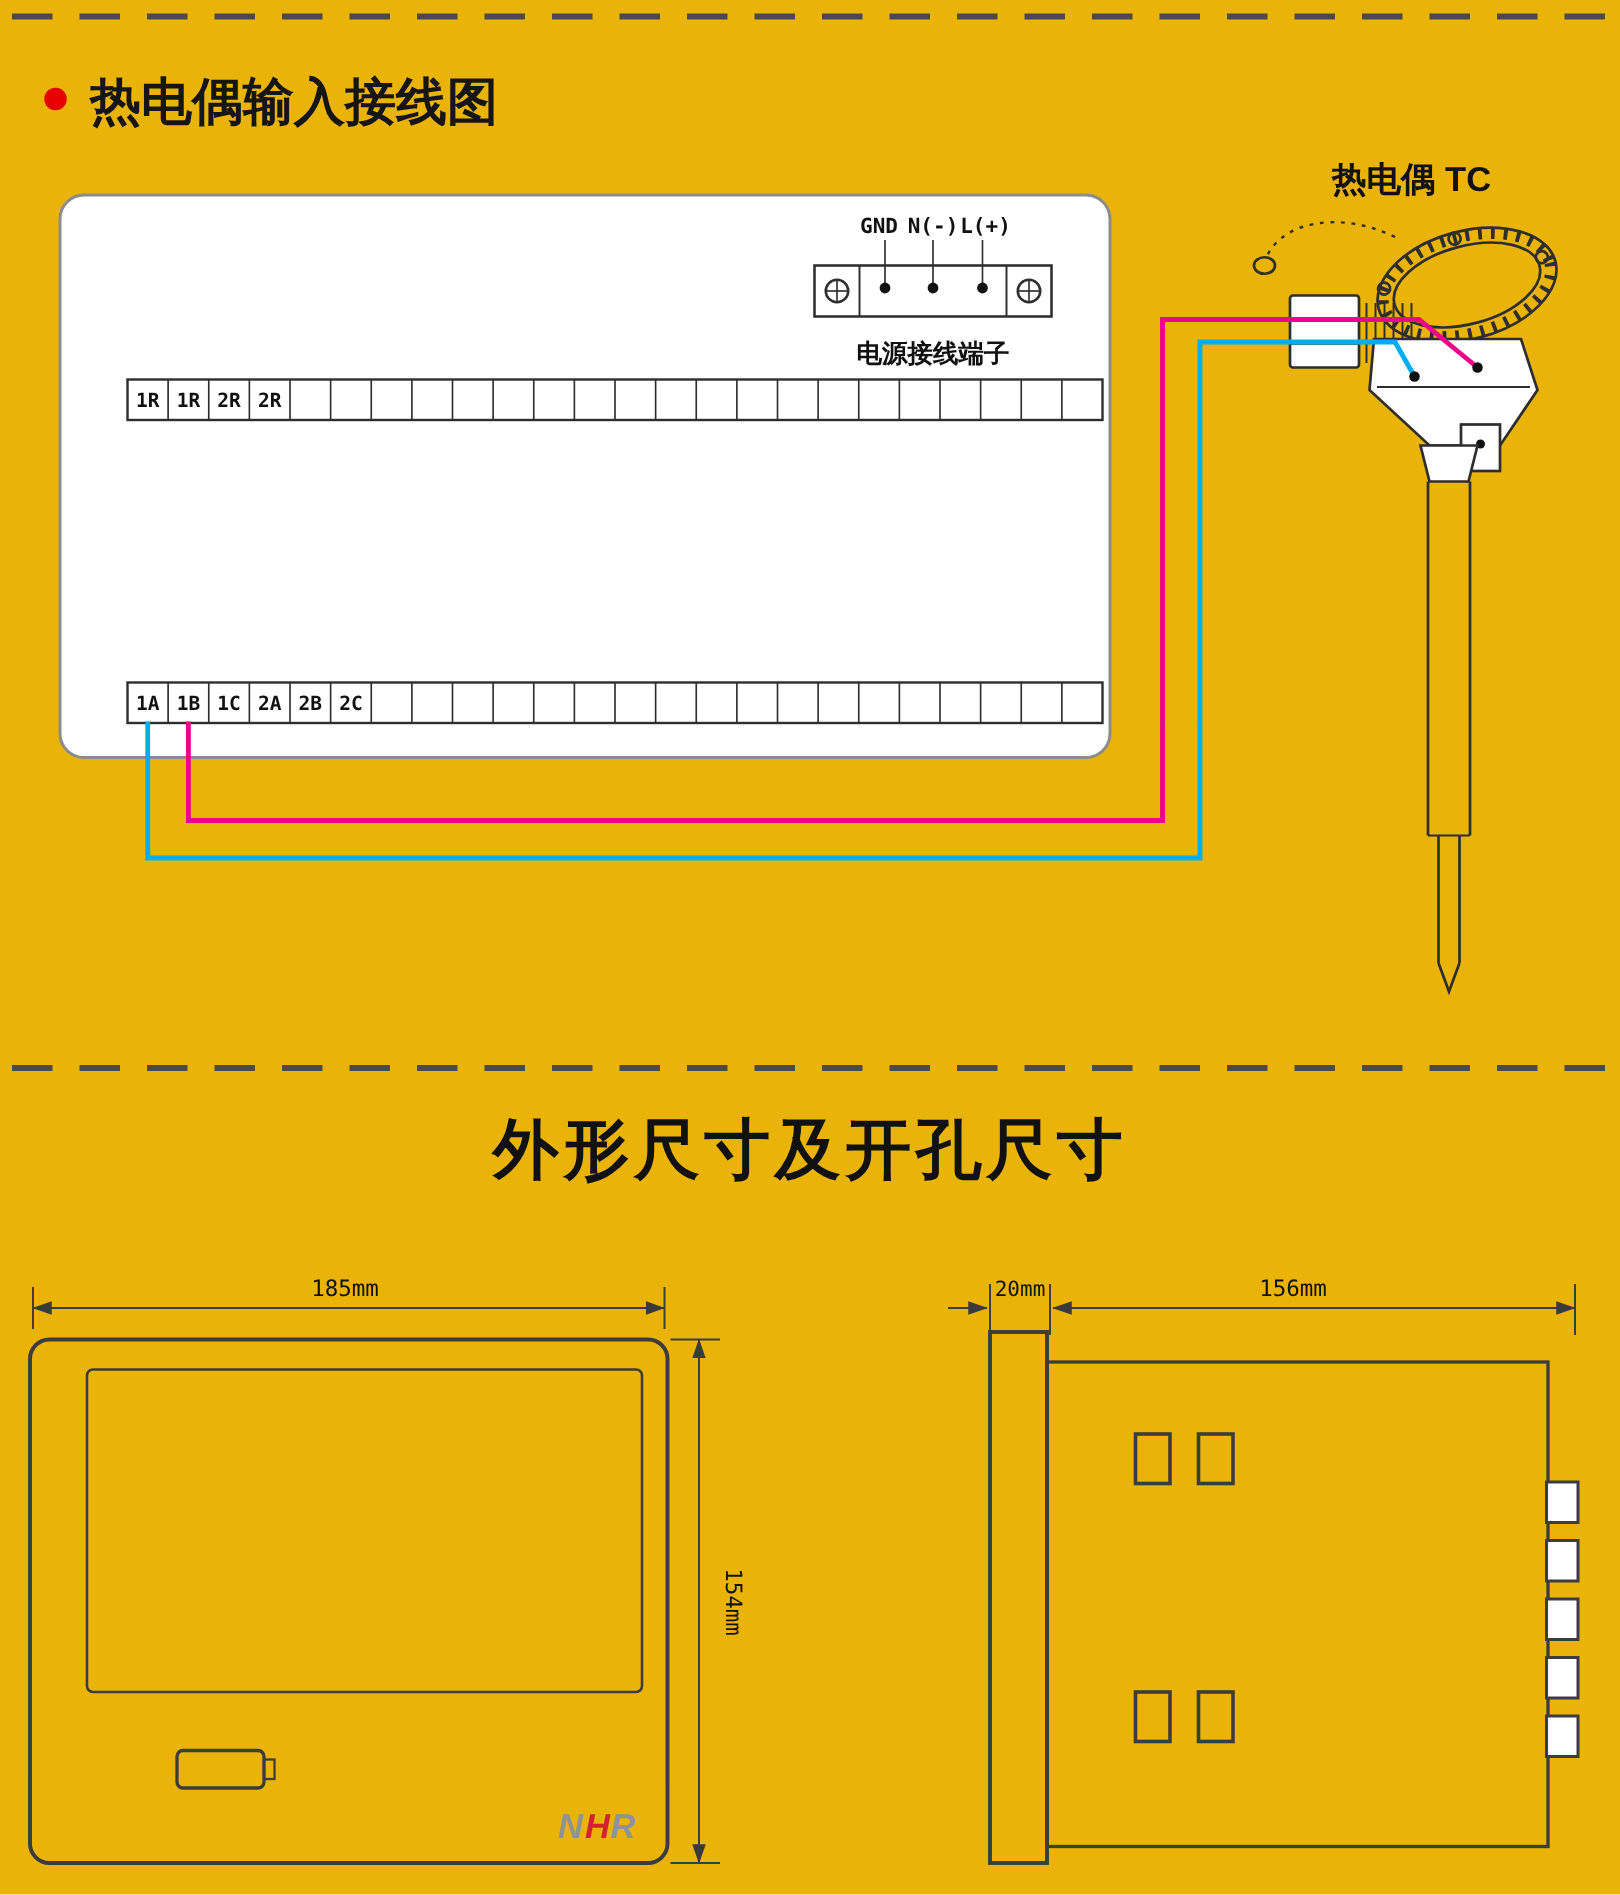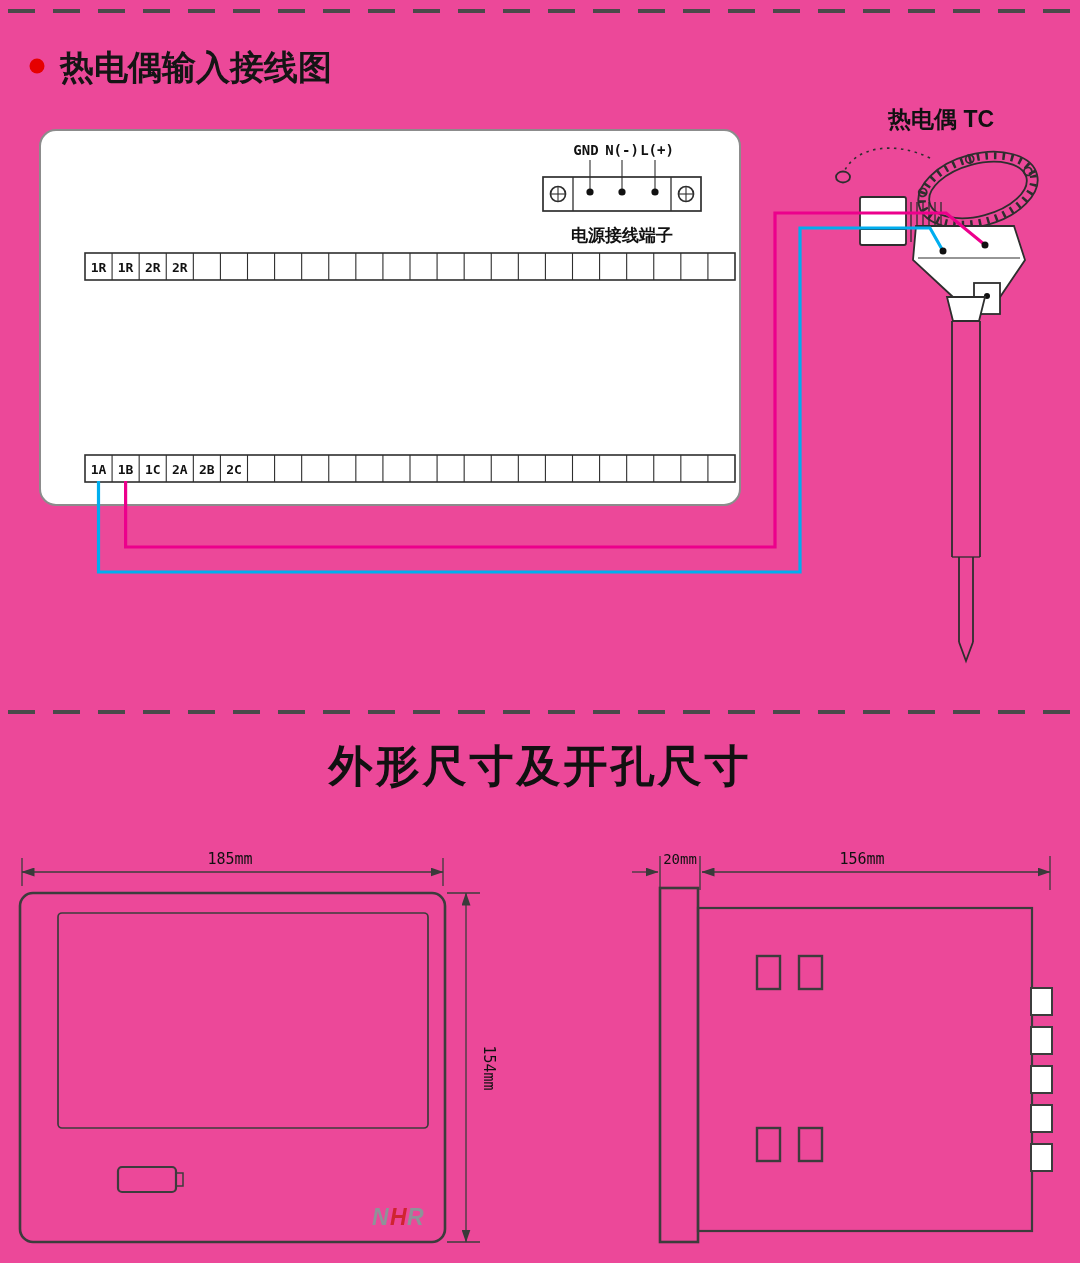--- a/index.html
+++ b/index.html
@@ -1,16 +1,16 @@
 <!DOCTYPE html>
 <html><head>
 <meta charset="utf-8">
 <style>
   html,body{margin:0;padding:0;background:#ffffff;}
-  .page{position:relative;width:1080px;height:1263px;background:#ec4899;overflow:hidden;
+  .page{position:relative;width:1080px;height:1263px;background:#eab308;overflow:hidden;
         font-family:"Liberation Sans",sans-serif;}
   svg{display:block;}
   .cjk{font-family:"Liberation Sans",sans-serif;}
   .mono{font-family:"DejaVu Sans Mono",monospace;}
 </style>
 </head>
 <body>
 
 <div class="page">
 <svg width="1080" height="1263" viewBox="0 0 1080 1263">

